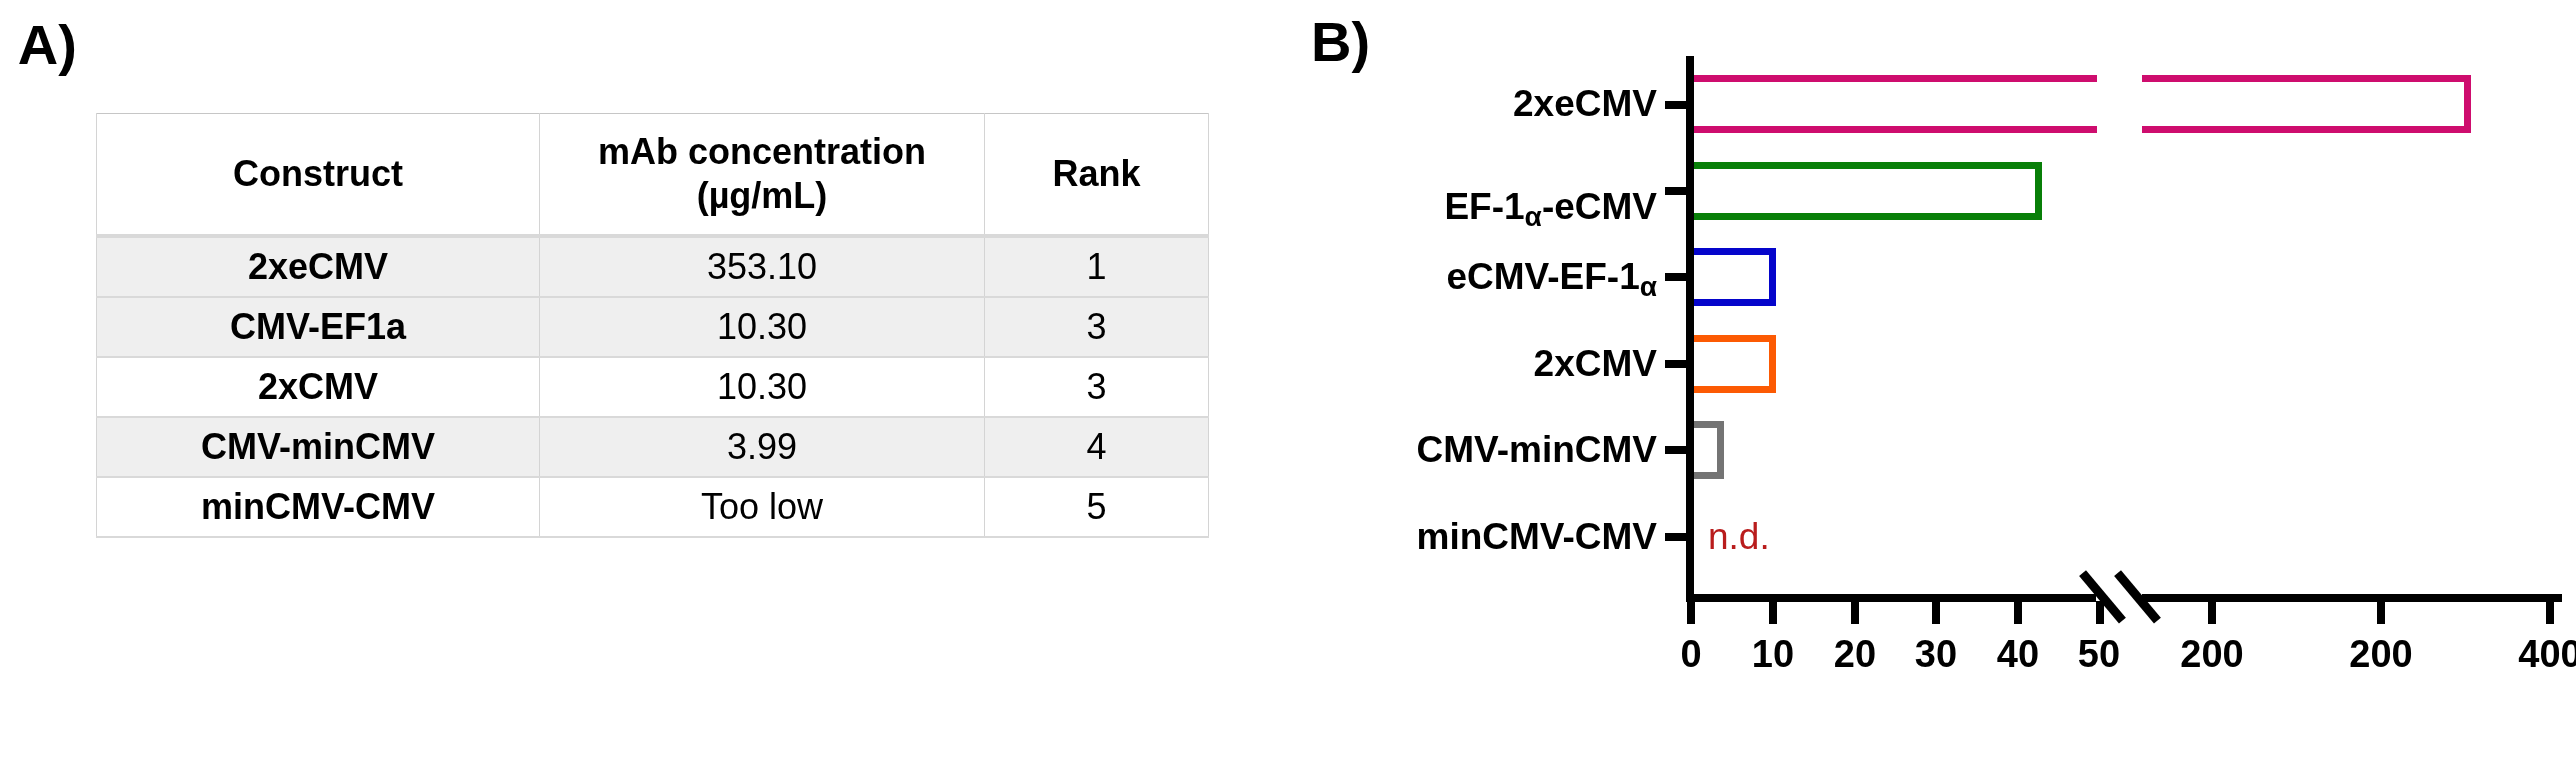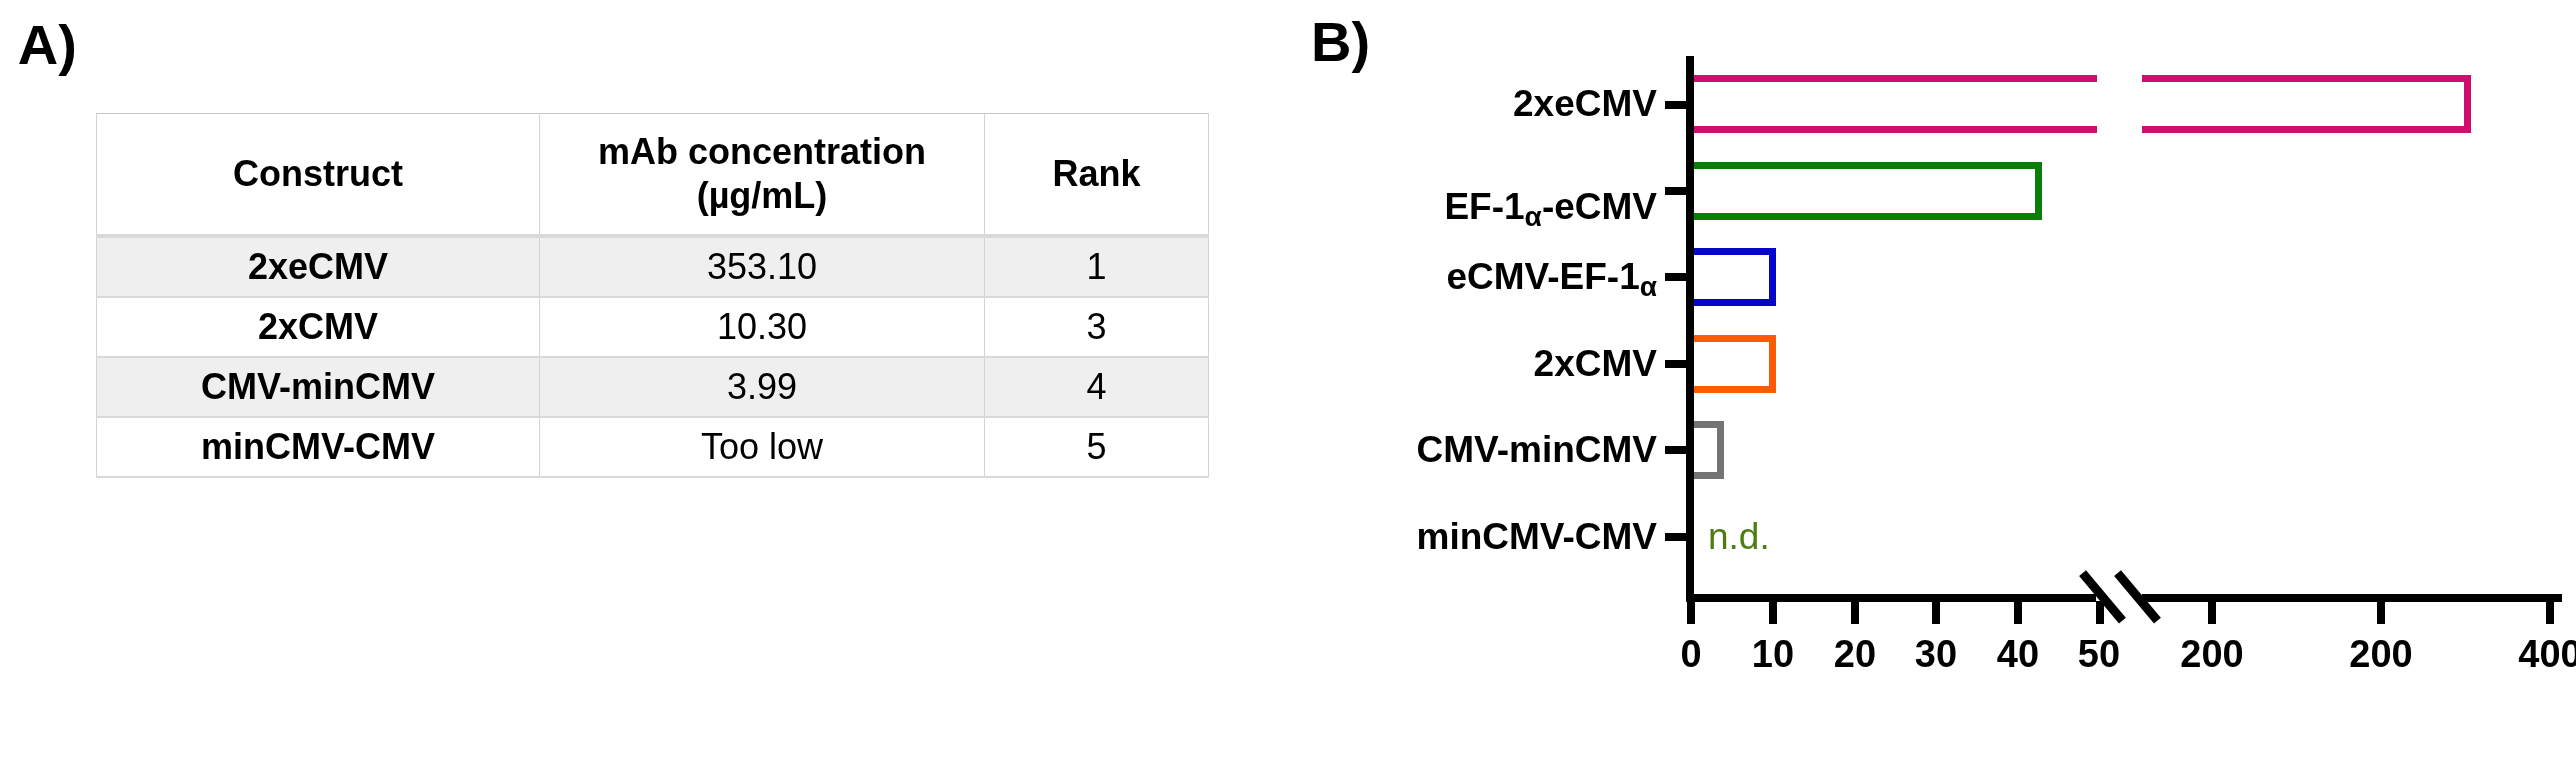--- a/index.html
+++ b/index.html
@@ -84,21 +84,21 @@
   }
   .cat-label .sub-alpha{
     font-size:0.76em;
     vertical-align:-0.24em;
   }
   .bar-seg{
     position:absolute;box-sizing:border-box;height:58px;
     background:transparent;border-style:solid;border-left-width:0;
   }
   .nd-text{
-    position:absolute;font-size:37px;color:#4d7c0f;line-height:58px;height:58px;
+    position:absolute;font-size:37px;color:#b91c1c;line-height:58px;height:58px;
   }
   .axis-title{
     position:absolute;left:1686px;top:714px;width:876px;
     text-align:center;font-size:40px;font-weight:bold;color:#000;
   }
 </style>
 </head>
 <body>
 
 <div class="canvas">
@@ -119,20 +119,25 @@
           <span>(µg/mL)</span>
         </th>
         <th>Rank</th>
       </tr>
     </thead>
     <tbody id="table-body">
         <tr class="shaded">
           <td class="construct">2xeCMV</td>
           <td class="concentration">353.10</td>
           <td class="rank">1</td>
+        </tr>
+        <tr class="shaded">
+          <td class="construct">CMV-EF1a</td>
+          <td class="concentration">10.30</td>
+          <td class="rank">3</td>
         </tr>
         <tr>
           <td class="construct">2xCMV</td>
           <td class="concentration">10.30</td>
           <td class="rank">3</td>
         </tr>
         <tr class="shaded">
           <td class="construct">CMV-minCMV</td>
           <td class="concentration">3.99</td>
           <td class="rank">4</td>

